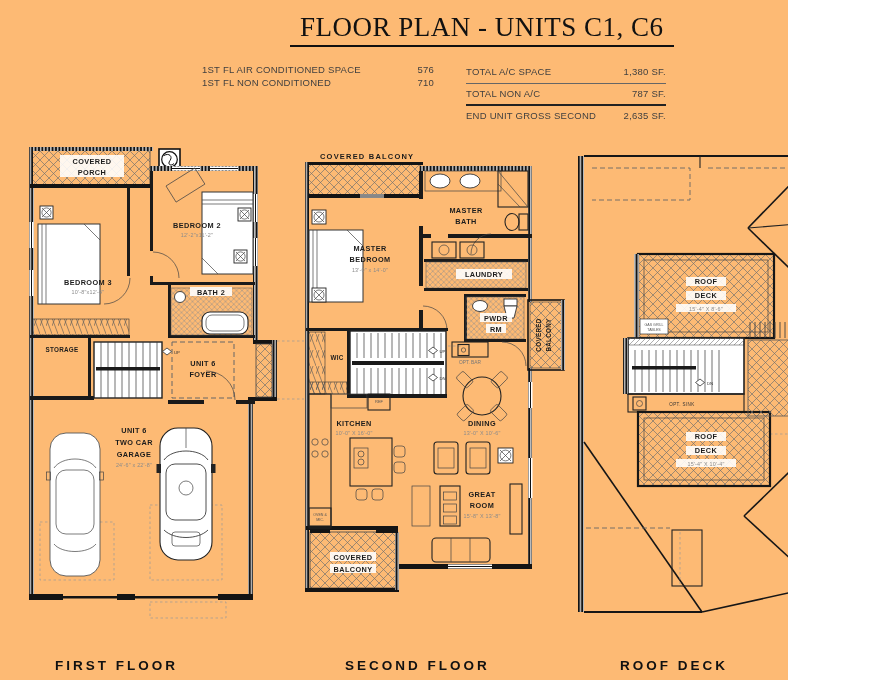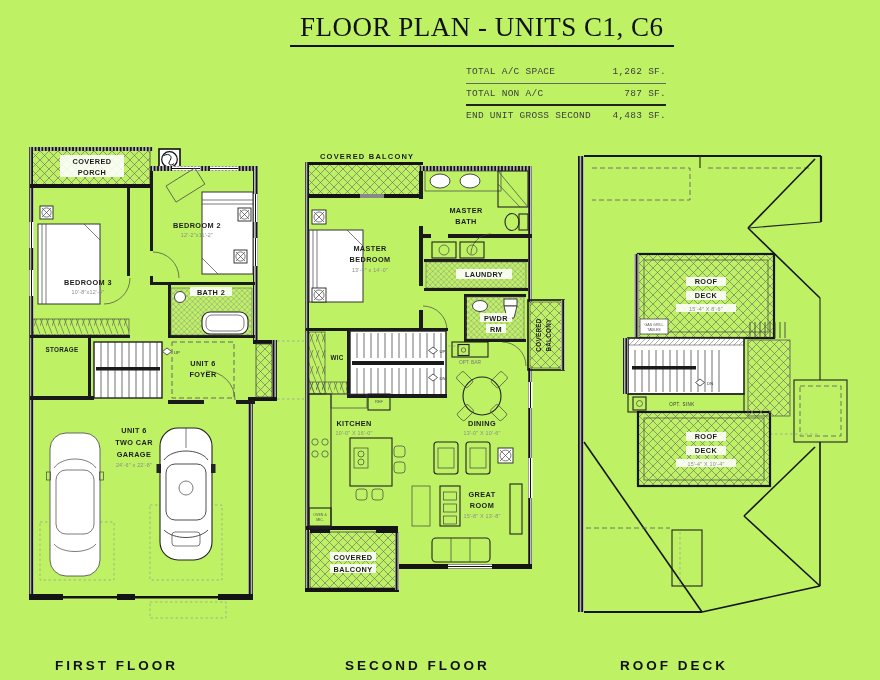--- a/index.html
+++ b/index.html
@@ -1,22 +1,22 @@
 <!DOCTYPE html>
 <html><head>
 <meta charset="utf-8">
 <style>
   html,body{margin:0;padding:0;background:#fff;}
-  #sheet{position:relative;width:880px;height:680px;background:#bef264;overflow:hidden;
+  #sheet{position:relative;width:788px;height:680px;background:#fdba74;overflow:hidden;
          font-family:"Liberation Sans",sans-serif;color:#222;}
   .title{position:absolute;top:12px;left:290px;font-family:"Liberation Serif",serif;
          font-size:27px;color:#111;border-bottom:2px solid #111;padding:0 10px 2px 10px;letter-spacing:.5px;}
   .stats{position:absolute;font-size:9.5px;color:#3f3f3f;letter-spacing:.25px;line-height:12.5px;}
   .statsL{top:64px;left:202px;width:232px;}
-  .statsR{top:62px;left:466px;width:200px;font-family:Liberation Mono, monospace;}
+  .statsR{top:62px;left:466px;width:200px;}
   .srow{display:flex;justify-content:space-between;}
   .srow .v{text-align:right;}
   .gap{height:9px;}
   .statsR .srow{padding:4px 0 4px 0;}
   .bline1{border-bottom:1px solid #666;}
   .bline2{border-bottom:2px solid #222;align-items:center;}
   .caption{position:absolute;top:658px;font-weight:bold;font-size:13.5px;letter-spacing:3px;
            color:#111;border-bottom:2.5px solid #161616;padding-bottom:13px;}
   .plan{position:absolute;}
   
@@ -36,35 +36,43 @@
   .bg{fill:#fff;opacity:.88;}
 </style>
 </head>
 <body>
 
 <div id="sheet">
 
   <div class="title">FLOOR PLAN - UNITS C1, C6</div>
 
   <div class="stats statsL">
+    <div class="srow">
+        <span>1ST FL AIR CONDITIONED SPACE</span>
+        <span class="v">576</span>
+      </div>
+    <div class="srow">
+        <span>1ST FL NON CONDITIONED</span>
+        <span class="v">710</span>
+      </div>
     <div class="gap"></div>
   </div>
 
   <div class="stats statsR">
     <div class="srow bline1">
         <span>TOTAL A/C SPACE</span>
-        <span class="v">1,262 SF.</span>
+        <span class="v">1,380 SF.</span>
       </div>
     <div class="srow bline2">
         <span>TOTAL NON A/C</span>
         <span class="v">787 SF.</span>
       </div>
     <div class="srow">
         <span>END UNIT GROSS SECOND</span>
-        <span class="v">4,483 SF.</span>
+        <span class="v">2,635 SF.</span>
       </div>
   </div>
 
   <svg class="plan" style="left:22px;top:142px" width="284" height="500" viewBox="0 0 284 500">
     <defs>
       <pattern id="ffx" width="9" height="9" patternUnits="userSpaceOnUse">
           <path d="M0,9L9,0M0,0L9,9" stroke="#6e6e6e" stroke-width=".65" fill="none"></path>
         </pattern>
       <pattern id="ffx2" width="5.5" height="5.5" patternUnits="userSpaceOnUse">
           <path d="M0,5.5L5.5,0M0,0L5.5,5.5" stroke="#8d8d8d" stroke-width=".5" fill="none"></path>

